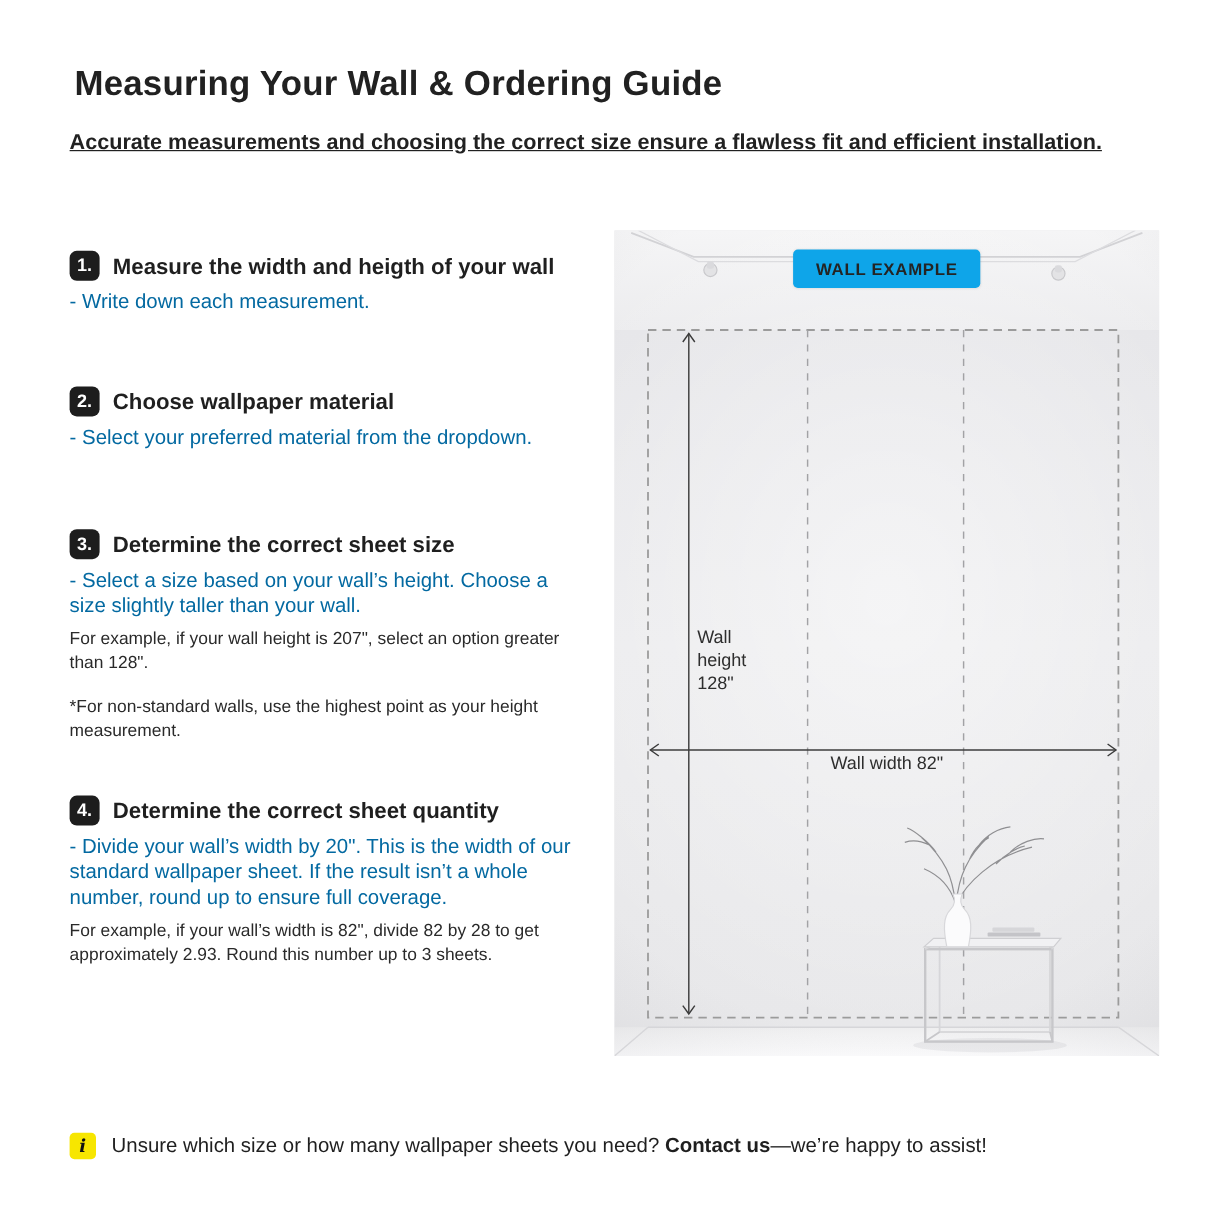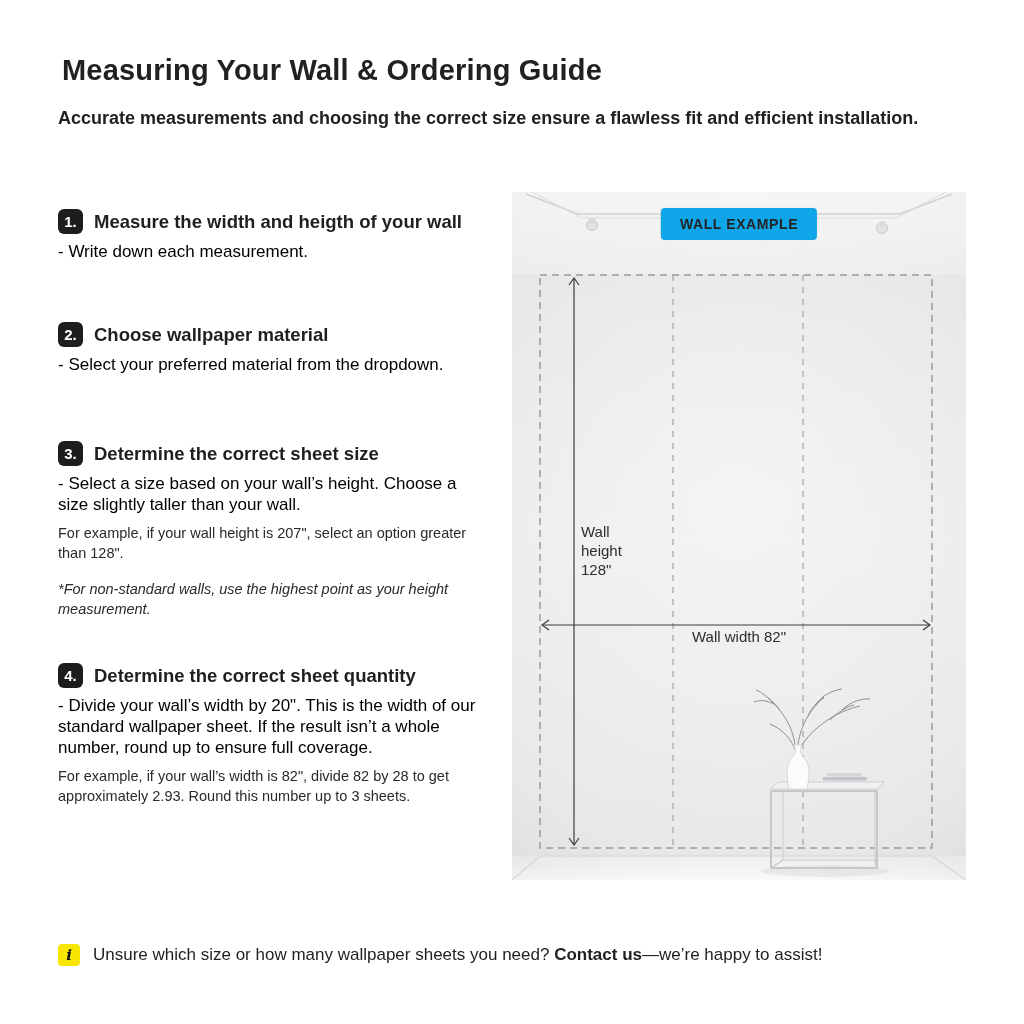--- a/index.html
+++ b/index.html
@@ -4,31 +4,31 @@
 <style>
   * { margin:0; padding:0; box-sizing:border-box; }
   html,body { width:1024px; height:1024px; background:#ffffff;
               font-family:"Liberation Sans", sans-serif; color:#1f1f1f; }
   .page { position:relative; width:1024px; height:1024px; overflow:hidden; background:#fff; }
 
   .page-title { position:absolute; left:62px; top:54px; font-size:29px; font-weight:bold;
                 letter-spacing:0.2px; color:#212121; }
 
   .intro { position:absolute; left:58px; top:106px; width:940px; font-size:18px;
-           font-weight:bold; line-height:24px; color:#212121; }
+           font-weight:bold; line-height:24px; color:#212121;text-decoration:underline; }
 
   .step { position:absolute; left:58px; width:428px; }
   .step-head { display:flex; align-items:center; gap:11px; }
   .step-badge { flex:0 0 auto; width:25px; height:25px; background:#1d1d1d; color:#ffffff;
                 border-radius:6px; display:flex; align-items:center; justify-content:center;
                 font-size:15px; font-weight:bold; }
   .step-title { font-size:18.5px; font-weight:bold; color:#1f1f1f; }
-  .step-body { margin-top:7px; font-size:17px; line-height:21px; color:#000000; }
+  .step-body { margin-top:7px; font-size:17px; line-height:21px; color:#0369a1; }
   .step-example { margin-top:9px; font-size:14.5px; line-height:19.5px; color:#2a2a2a; }
-  .step-note { margin-top:17px; font-size:14.5px; line-height:19.5px; color:#2a2a2a;font-style:italic; }
+  .step-note { margin-top:17px; font-size:14.5px; line-height:19.5px; color:#2a2a2a; }
   #step-1 { top:209px; } #step-2 { top:322px; } #step-3 { top:441px; } #step-4 { top:663px; }
 
   
   .photo { position:absolute; left:512px; top:192px; width:454px; height:688px;
            background:#e9e9eb; overflow:hidden; }
   .photo .ceiling { position:absolute; left:0; top:0; width:100%; height:83px;
                     background:linear-gradient(#f5f5f6, #ececee); }
   .photo .wall { position:absolute; left:0; top:83px; width:100%; height:581px;
                  background:linear-gradient(180deg,#e6e6e9 0%, #ebebed 45%, #e8e8ea 100%); }
   .photo .floor { position:absolute; left:0; top:664px; width:100%; height:24px;

